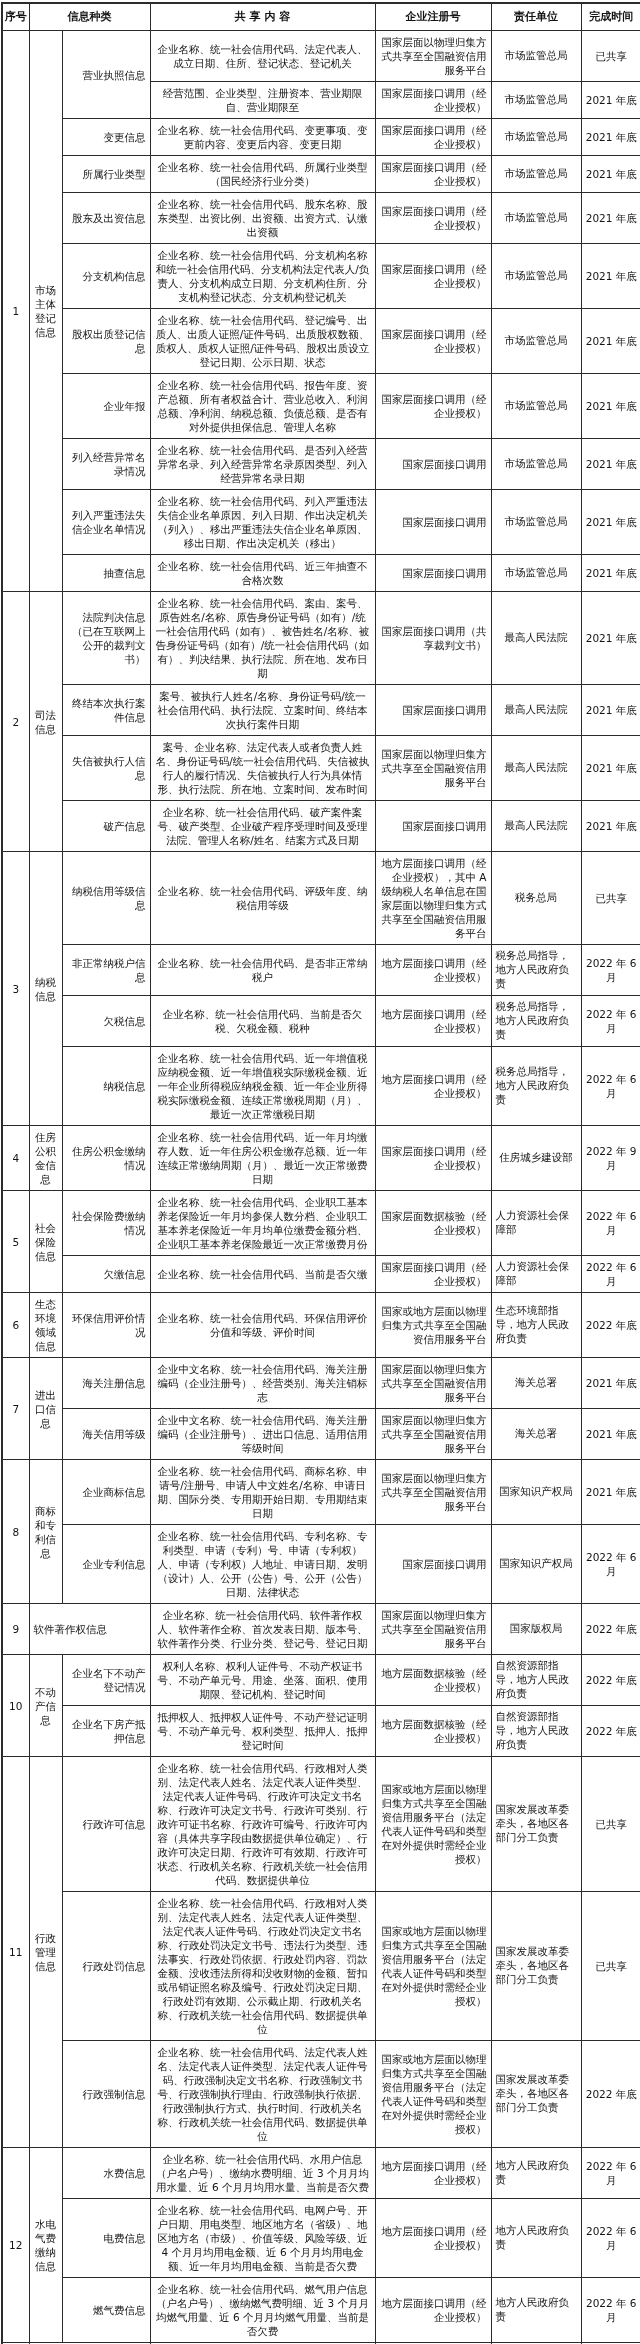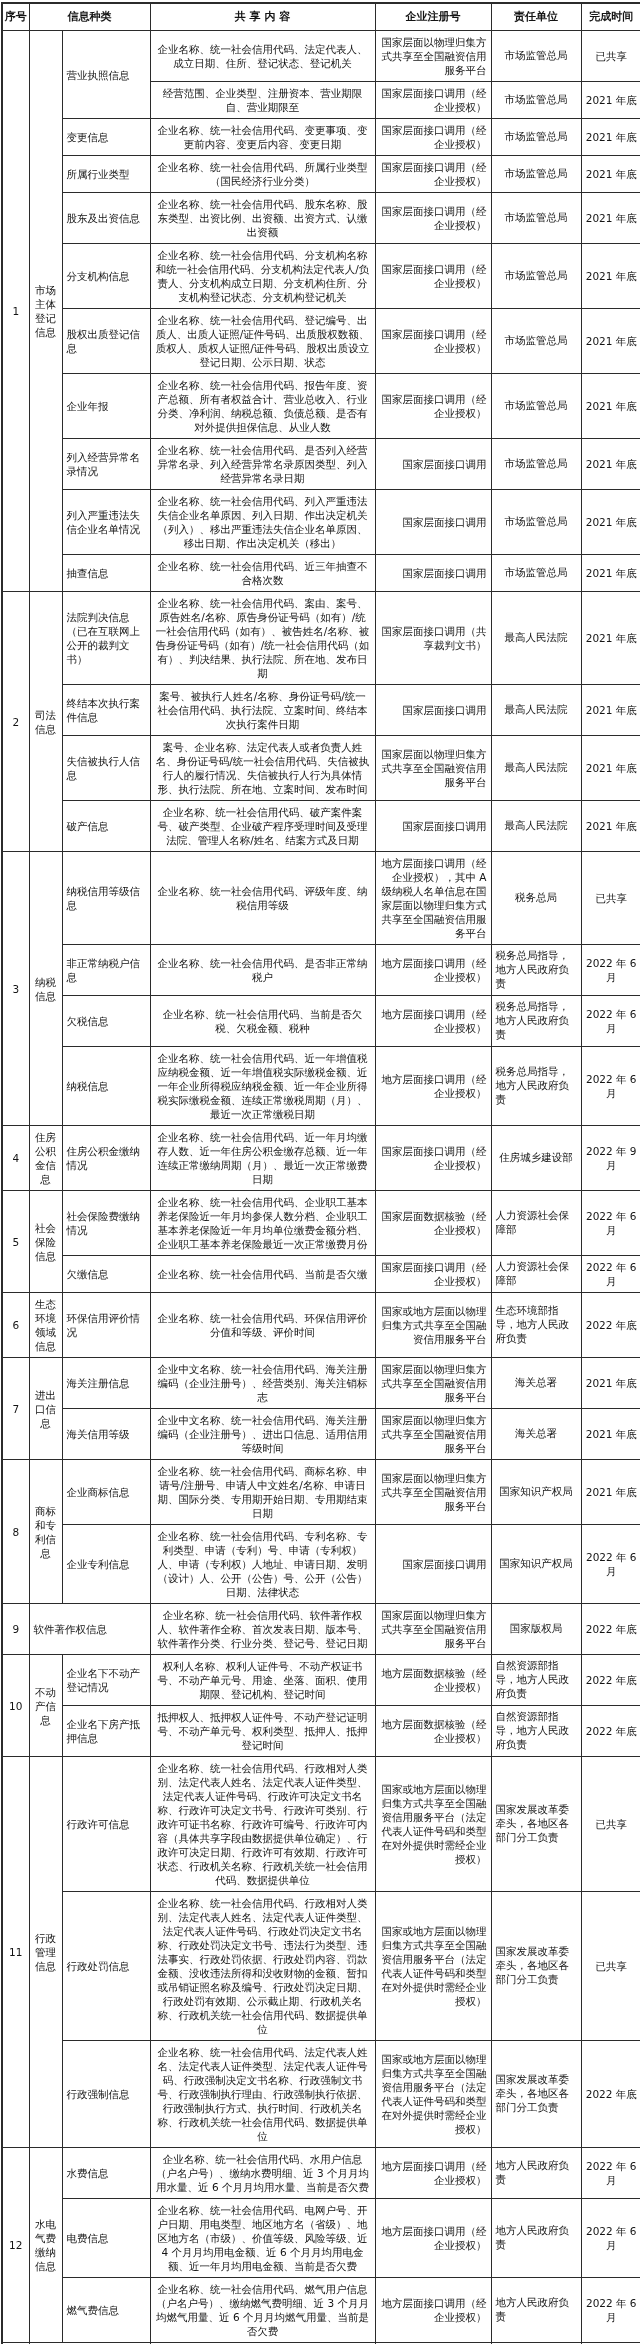--- a/index.html
+++ b/index.html
@@ -54,21 +54,21 @@
     text-align: center;
     padding: 4px 1px;
   }
   td.cell-group {
     text-align: center;
     padding: 4px 5px;
     line-height: 15px;
     margin-top: 16px;
   }
   td.cell-type {
-    text-align: left;
+    text-align: right;
     padding: 4px 5px;
   }
   td.cell-type-full {
     text-align: left;
     padding: 4px 6px;
     margin-left: 43px;
   }
   td.cell-content {
     text-align: center;
     padding: 4px 5px;
@@ -160,21 +160,21 @@
         </tr>
         <tr>
           <td class="cell-type" rowspan="1">股权出质登记信息</td>
           <td class="cell-content">企业名称、统一社会信用代码、登记编号、出质人、出质人证照/证件号码、出质股权数额、质权人、质权人证照/证件号码、股权出质设立登记日期、公示日期、状态</td>
           <td class="cell-method">国家层面接口调用（经企业授权）</td>
           <td class="cell-unit center-one">市场监管总局</td>
           <td class="cell-time">2021 年底</td>
         </tr>
         <tr>
           <td class="cell-type" rowspan="1">企业年报</td>
-          <td class="cell-content">企业名称、统一社会信用代码、报告年度、资产总额、所有者权益合计、营业总收入、行业分类、净利润、纳税总额、负债总额、是否有对外提供担保信息、从业人数</td>
+          <td class="cell-content">企业名称、统一社会信用代码、报告年度、资产总额、所有者权益合计、营业总收入、利润总额、净利润、纳税总额、负债总额、是否有对外提供担保信息、管理人名称</td>
           <td class="cell-method">国家层面接口调用（经企业授权）</td>
           <td class="cell-unit center-one">市场监管总局</td>
           <td class="cell-time">2021 年底</td>
         </tr>
         <tr>
           <td class="cell-type" rowspan="1">列入经营异常名录情况</td>
           <td class="cell-content">企业名称、统一社会信用代码、是否列入经营异常名录、列入经营异常名录原因类型、列入经营异常名录日期</td>
           <td class="cell-method">国家层面接口调用</td>
           <td class="cell-unit center-one">市场监管总局</td>
           <td class="cell-time">2021 年底</td>

